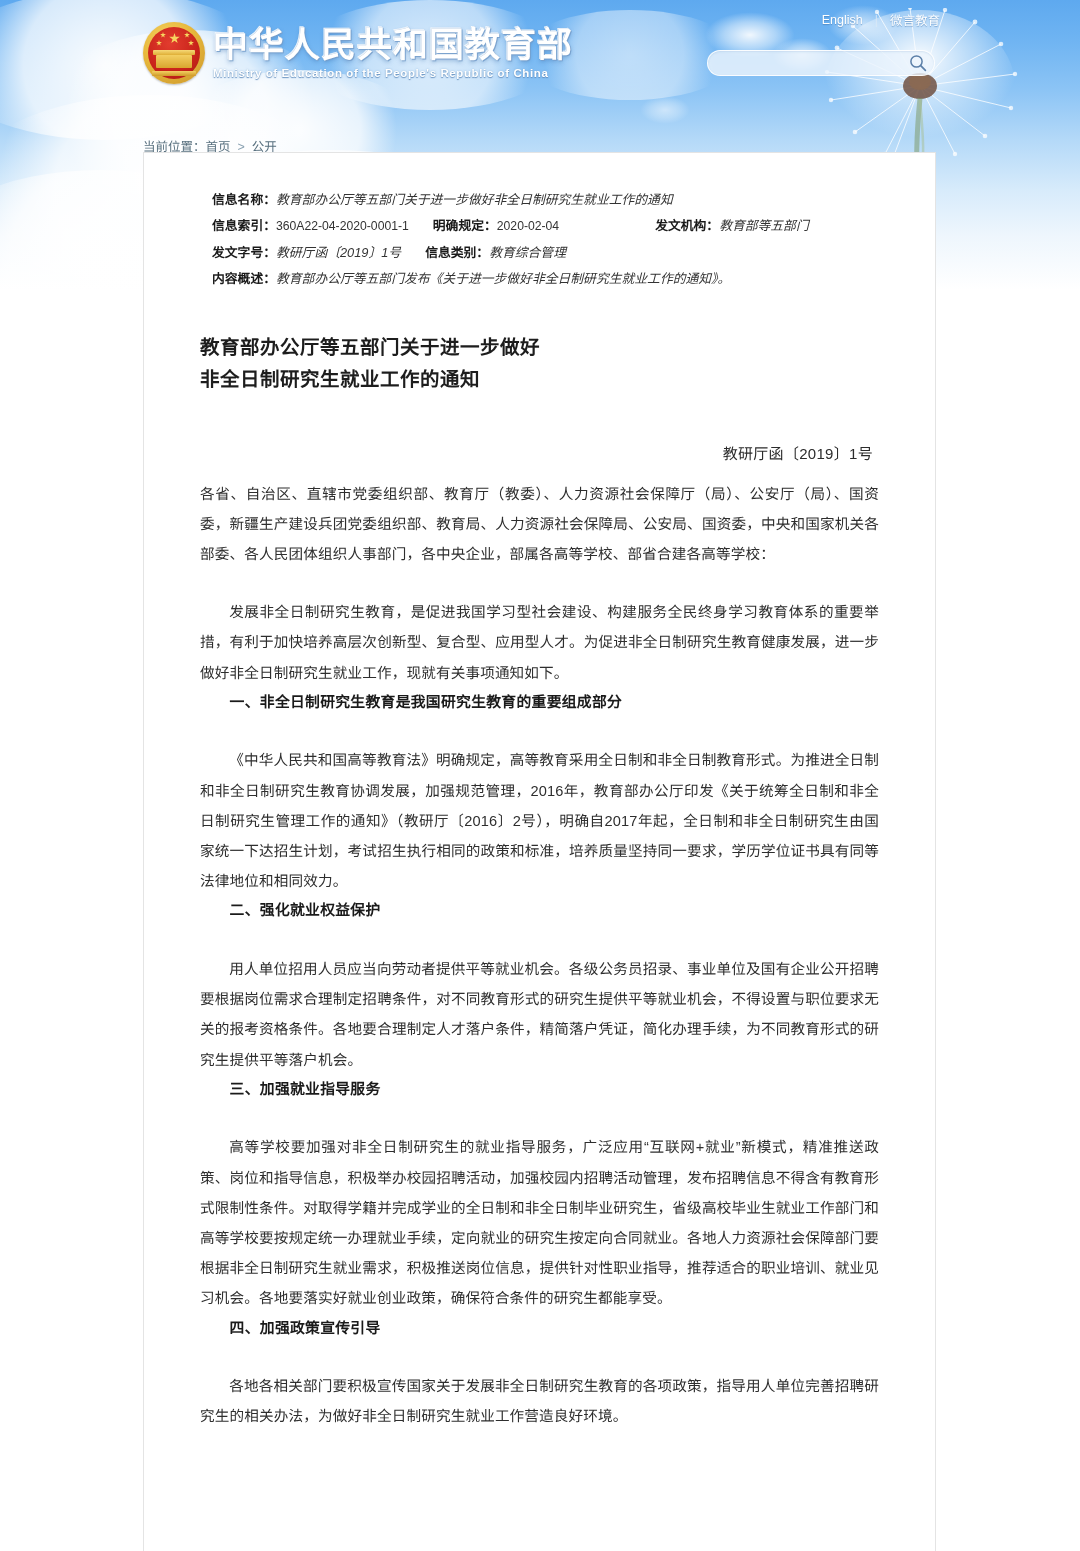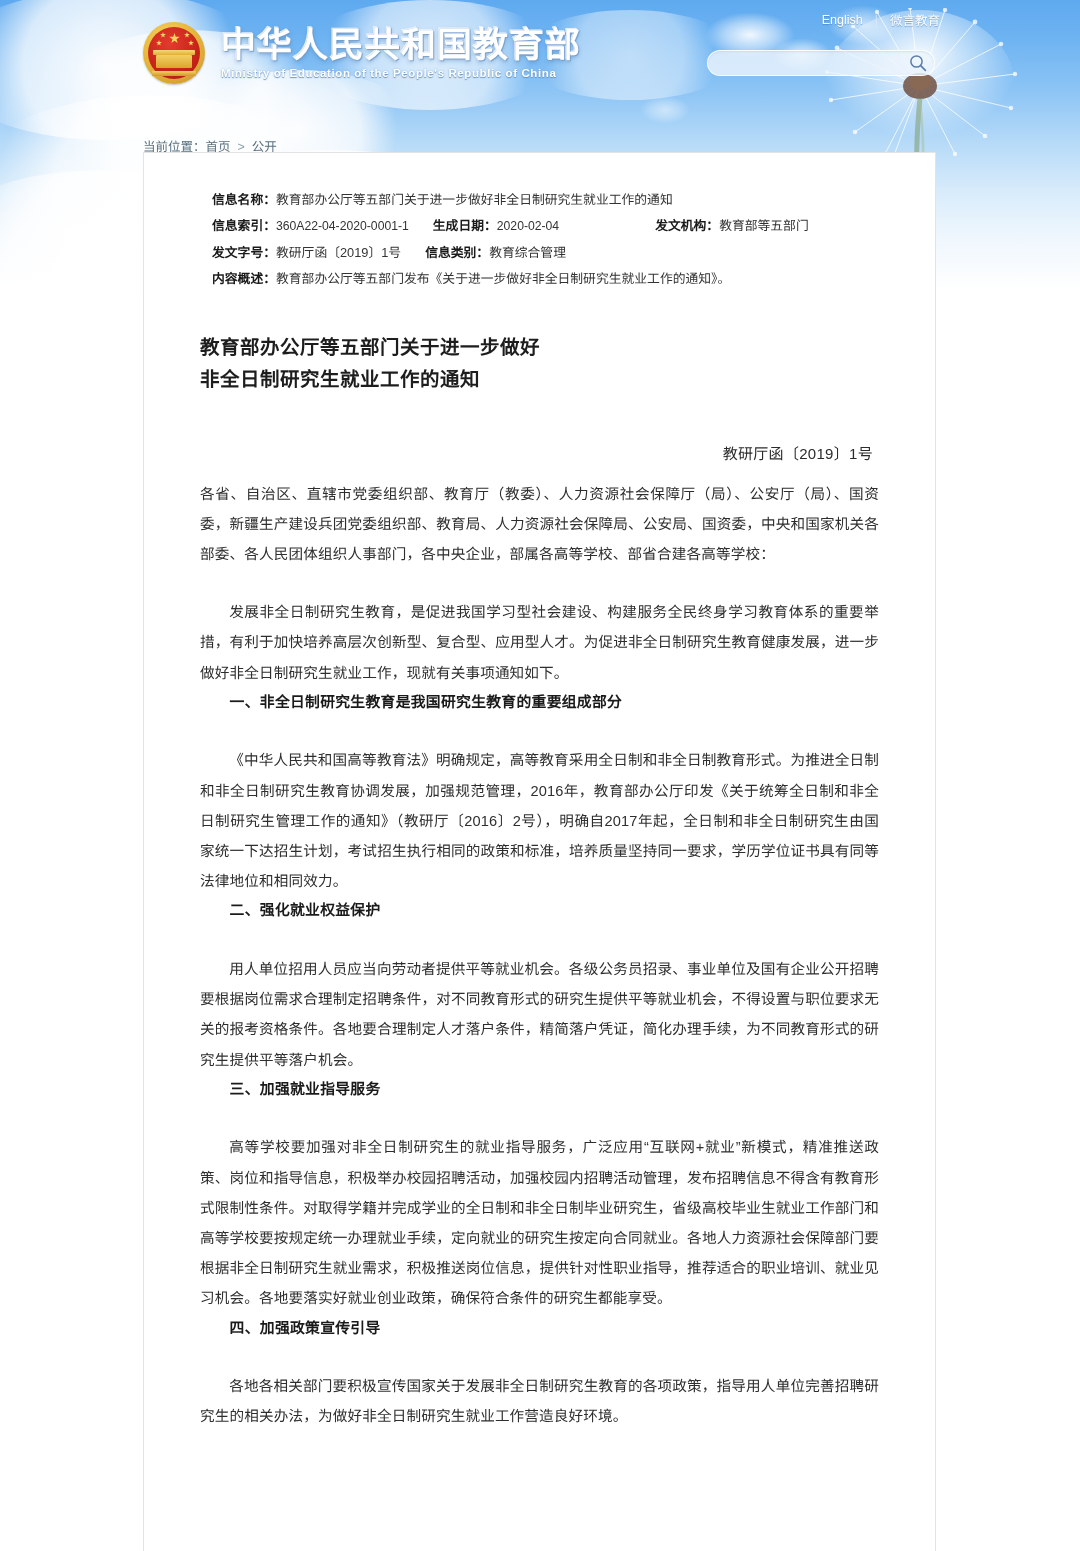--- a/index.html
+++ b/index.html
@@ -89,21 +89,21 @@
     height: 120px;
     z-index: 5;
   }
 
   .brand {
     position: absolute;
     left: 143px;
     top: 22px;
     display: flex;
     align-items: center;
-    gap: 16px;
+    gap: 8px;
   }
 
   .emblem {
     width: 62px;
     height: 62px;
     position: relative;
     flex: none;
   }
   .emblem .ring {
     position: absolute; inset: 0;
@@ -275,21 +275,21 @@
   .meta-row { white-space: nowrap; }
   .meta-label {
     font-weight: bold;
     color: #1a1a1a;
     text-align: right;
   }
   .meta-val {
     color: #333333;
     font-size: 12.2px;
   }
-  .meta-val.cn { font-size: 12.8px; }
+  .meta-val.cn { font-size: 12.8px; font-style: italic; }
   .meta-gap-lg { display: inline-block; width: 96px; }
   .meta-gap-sm { display: inline-block; width: 24px; }
 
   
   .article { margin-top: 40px; }
 
   .doc-title {
     text-align: left;
     font-size: 19.5px;
     font-weight: bold;
@@ -438,21 +438,21 @@
   <span>当前位置：</span><a href="#">首页</a><span class="sep">&gt;</span><a href="#">公开</a>
 </div>
 
 <main class="panel">
 
   <section class="meta">
     <div class="meta-row">
       <span class="meta-label">信息名称：</span><span class="meta-val cn">教育部办公厅等五部门关于进一步做好非全日制研究生就业工作的通知</span>
     </div>
     <div class="meta-row">
-      <span class="meta-label">信息索引：</span><span class="meta-val">360A22-04-2020-0001-1</span><span class="meta-gap-sm"></span><span class="meta-label">生成日期：</span><span class="meta-val">2020-02-04</span><span class="meta-gap-lg"></span><span class="meta-label">发文机构：</span><span class="meta-val cn">教育部等五部门</span>
+      <span class="meta-label">信息索引：</span><span class="meta-val">360A22-04-2020-0001-1</span><span class="meta-gap-sm"></span><span class="meta-label">明确规定：</span><span class="meta-val">2020-02-04</span><span class="meta-gap-lg"></span><span class="meta-label">发文机构：</span><span class="meta-val cn">教育部等五部门</span>
     </div>
     <div class="meta-row">
       <span class="meta-label">发文字号：</span><span class="meta-val cn">教研厅函〔2019〕1号</span><span class="meta-gap-sm"></span><span class="meta-label">信息类别：</span><span class="meta-val cn">教育综合管理</span>
     </div>
     <div class="meta-row">
       <span class="meta-label">内容概述：</span><span class="meta-val cn">教育部办公厅等五部门发布《关于进一步做好非全日制研究生就业工作的通知》。</span>
     </div>
   </section>
 
   <article class="article">

